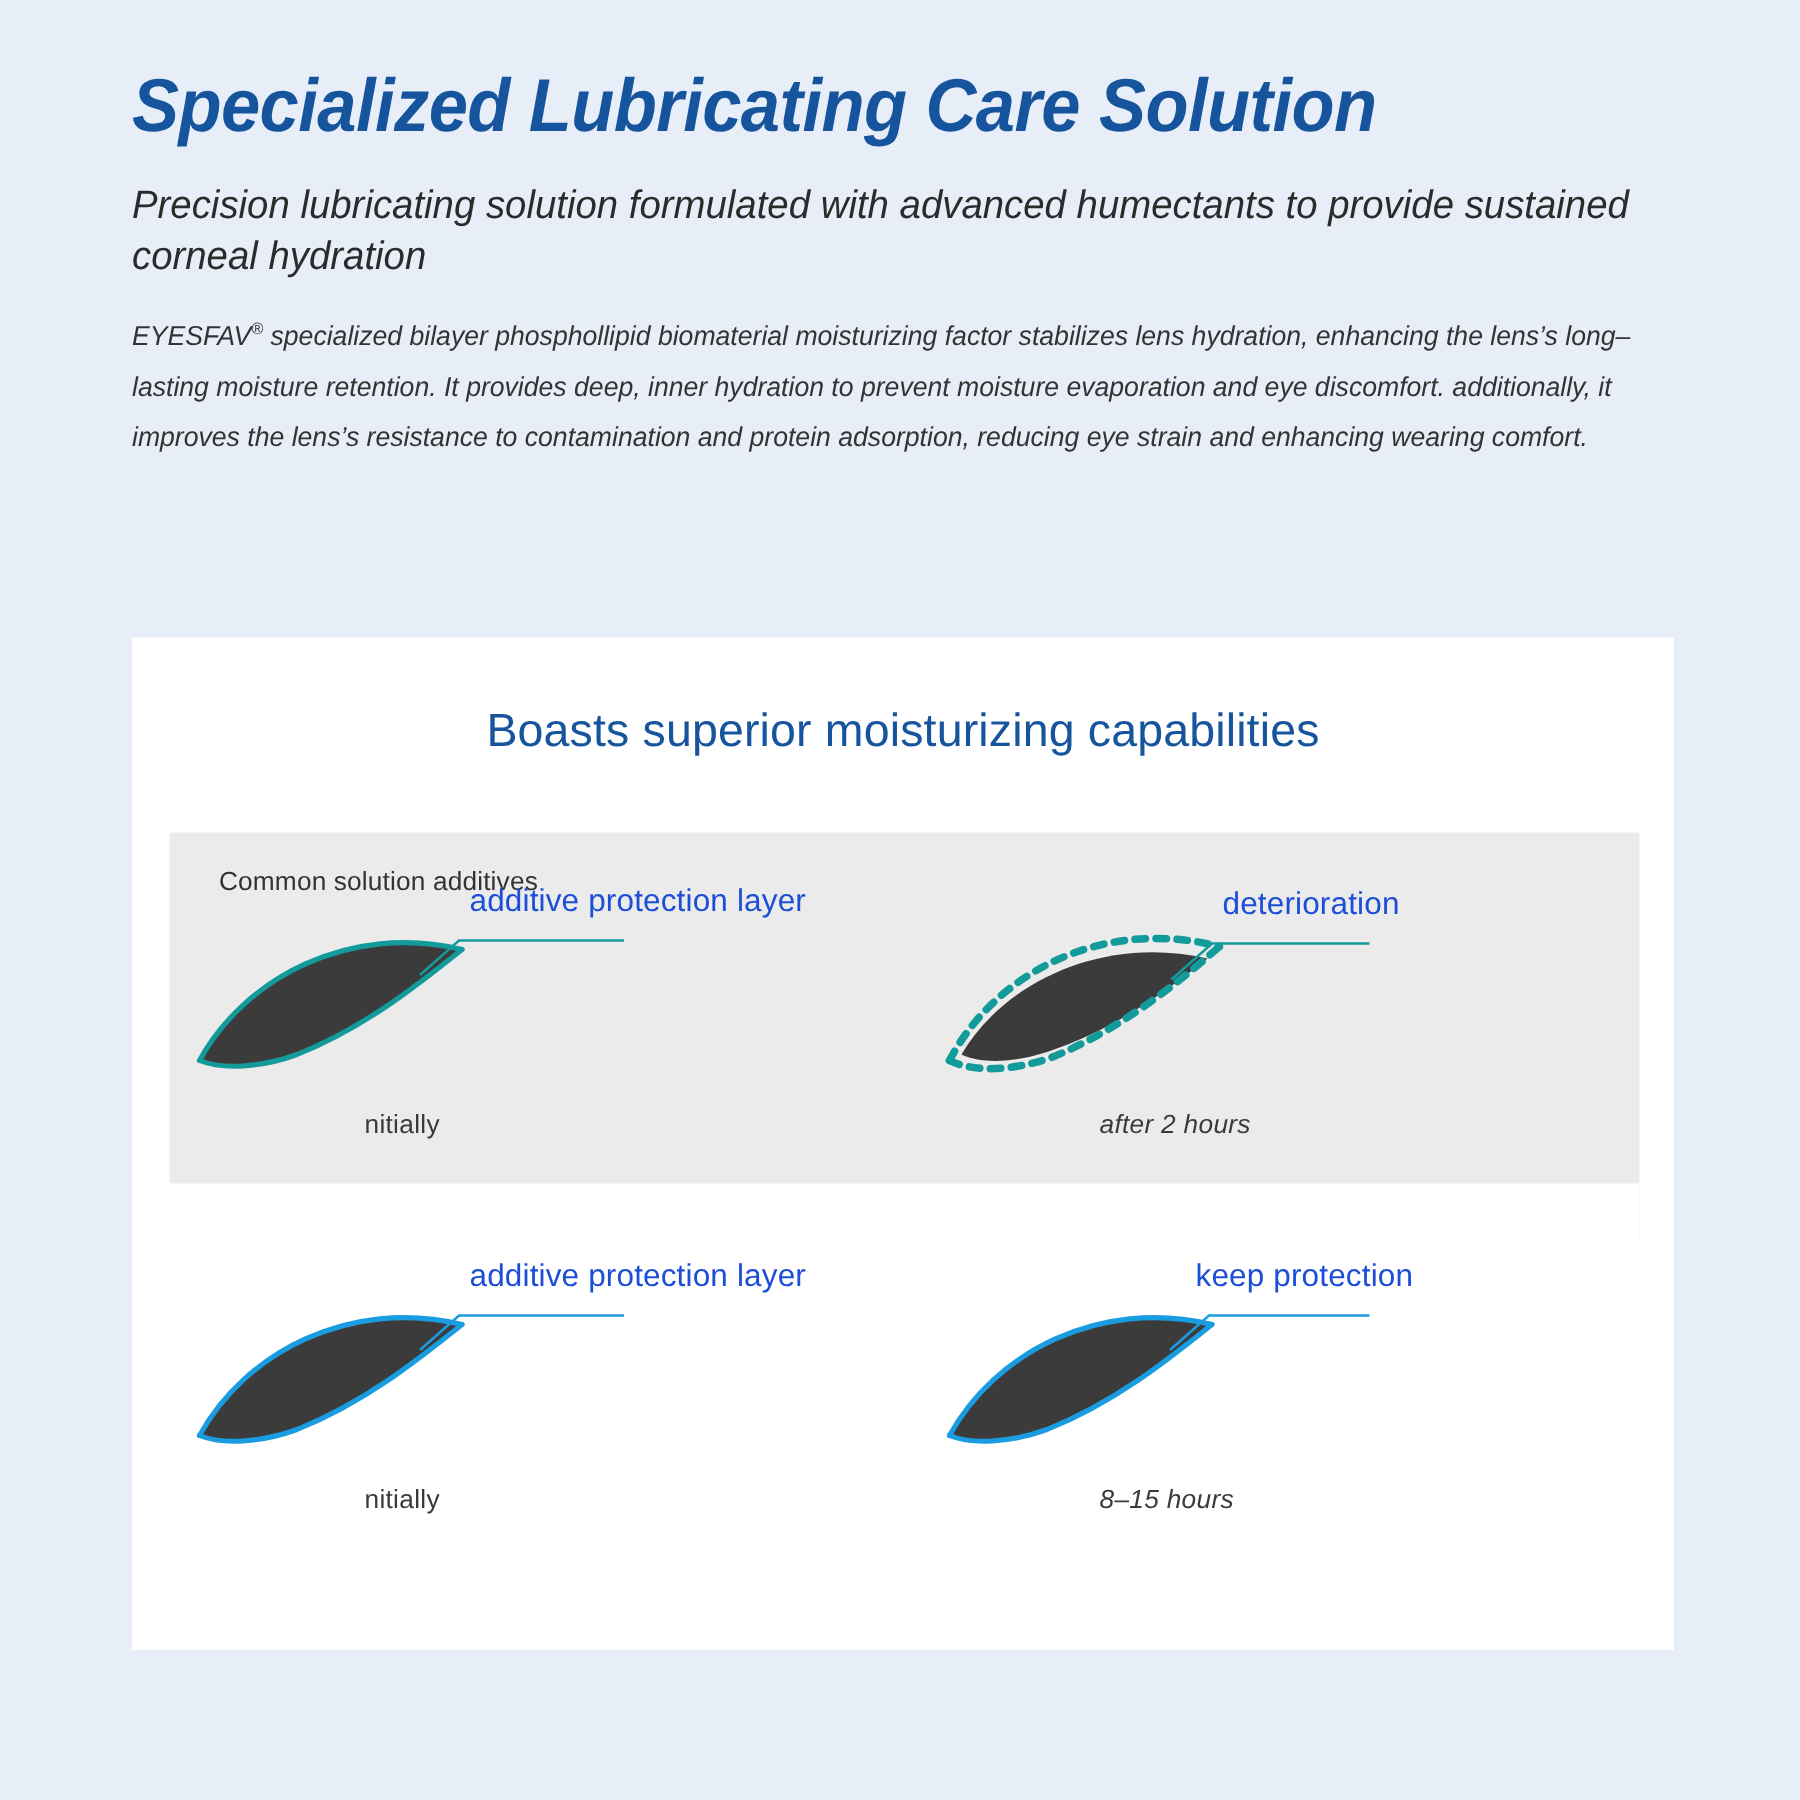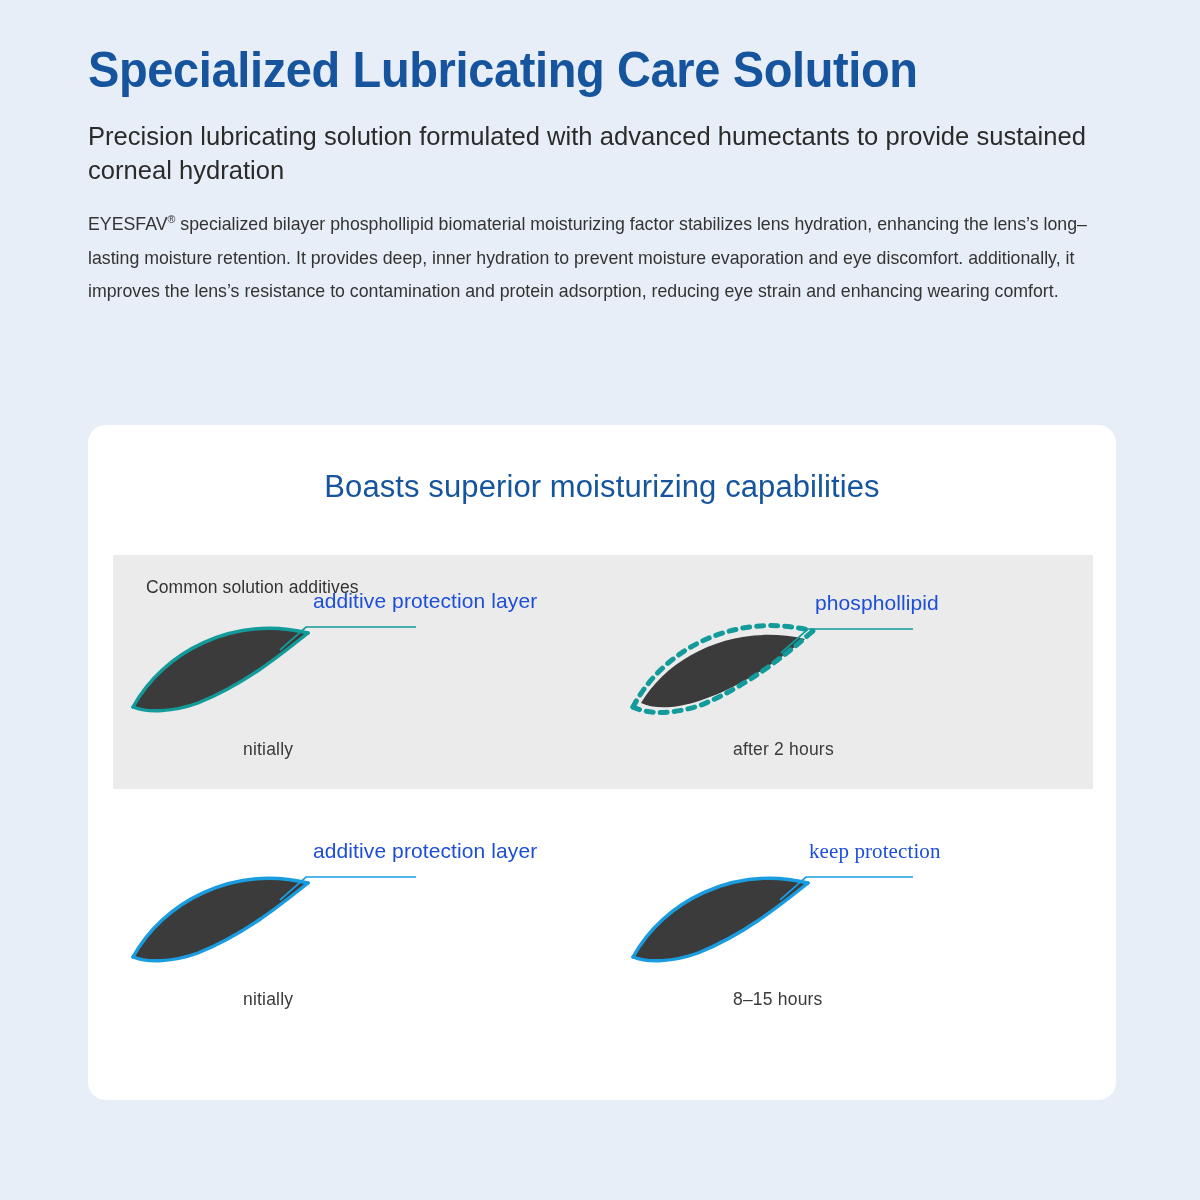--- a/index.html
+++ b/index.html
@@ -14,20 +14,21 @@
     overflow: hidden;
     position: relative;
   }
 
   
   .header {
     position: absolute;
     left: 88px;
     top: 44px;
     width: 1060px;
+    font-style: italic;
   }
   .page-title {
     font-size: 50px;
     font-weight: bold;
     color: #16559d;
     letter-spacing: -0.4px;
     line-height: 1.05;
     margin: 0;
     font-stretch: condensed;
     transform: scaleX(0.94);
@@ -60,21 +61,20 @@
   }
 
   
   .card {
     position: absolute;
     left: 88px;
     top: 425px;
     width: 1028px;
     height: 675px;
     background: #ffffff;
-    border-radius: 18px;
   }
   .card-heading {
     text-align: center;
     font-size: 31px;
     color: #16559d;
     margin: 0;
     padding-top: 44px;
     font-weight: 400;
     letter-spacing: 0.1px;
   }
@@ -133,21 +133,21 @@
   .lens-caption {
     position: absolute;
     width: 100%;
     top: 142px;
     text-align: center;
     font-size: 17.5px;
     color: #3a3a3a;
     letter-spacing: 0.2px;
   }
   .lens-cell.left .lens-caption  { text-align: left;  padding-left: 120px; width: auto; }
-  .lens-cell.right .lens-caption { text-align: left;  padding-left: 110px; width: auto; }
+  .lens-cell.right .lens-caption { text-align: left;  padding-left: 110px; width: auto; font-style: italic; }
 
   .callout-text {
     position: absolute;
     font-size: 21px;
     color: #1d4ed8;
     white-space: nowrap;
     letter-spacing: 0.1px;
   }
 </style>
 </head>
@@ -177,21 +177,21 @@
         <div class="lens-caption">nitially</div>
       </div>
 
       <div class="lens-cell right">
         <svg class="lens-svg" width="460" height="150" viewBox="0 0 460 150">
           <path d="M18,106 C46,58 112,26 182,42 C152,66 118,90 76,104 C52,112 30,112 18,106 Z" fill="#3b3b3b" stroke="none"></path>
           <path d="M10,110 C40,52 112,14 190,34" fill="none" stroke="#139b9b" stroke-width="5" stroke-linecap="round" stroke-dasharray="7 7"></path>
           <path d="M10,110 C26,118 52,117 78,108 C122,90 158,62 190,34" fill="none" stroke="#139b9b" stroke-width="5" stroke-linecap="round" stroke-dasharray="7 7"></path>
           <polyline points="158,56 185,32 290,32" fill="none" stroke="#139b9b" stroke-width="1.7"></polyline>
         </svg>
-        <div class="callout-text" style="left:192px; top:-6px;">phosphollipid</div>
+        <div class="callout-text" style="left:192px; top:-6px;">deterioration</div>
         <div class="lens-caption">after 2 hours</div>
       </div>
 
     </div>
   </div>
 
   <div class="panel panel-bottom">
     <div class="lens-grid">
 
       <div class="lens-cell left">
@@ -205,19 +205,19 @@
         <div class="lens-caption">nitially</div>
       </div>
 
       <div class="lens-cell right">
         <svg class="lens-svg" width="460" height="150" viewBox="0 0 460 150">
           <path d="M10,110 C40,55 110,18 185,36 C155,60 120,88 75,106 C50,115 25,116 10,110 Z" fill="#3b3b3b" stroke="none"></path>
           <path d="M10,110 C40,55 110,18 185,36" fill="none" stroke="#1a9ce0" stroke-width="3.4" stroke-linecap="round"></path>
           <path d="M10,110 C25,116 50,115 75,106 C120,88 155,60 185,36" fill="none" stroke="#1a9ce0" stroke-width="3.4" stroke-linecap="round"></path>
           <polyline points="157,53 183,30 290,30" fill="none" stroke="#1a9ce0" stroke-width="1.7"></polyline>
         </svg>
-        <div class="callout-text" style="left:186px; top:-8px;font-family:Liberation Serif, serif;">keep protection</div>
+        <div class="callout-text" style="left:174px; top:-8px;">keep protection</div>
         <div class="lens-caption">8–15 hours</div>
       </div>
 
     </div>
   </div>
 </div>
 
 </body></html>

